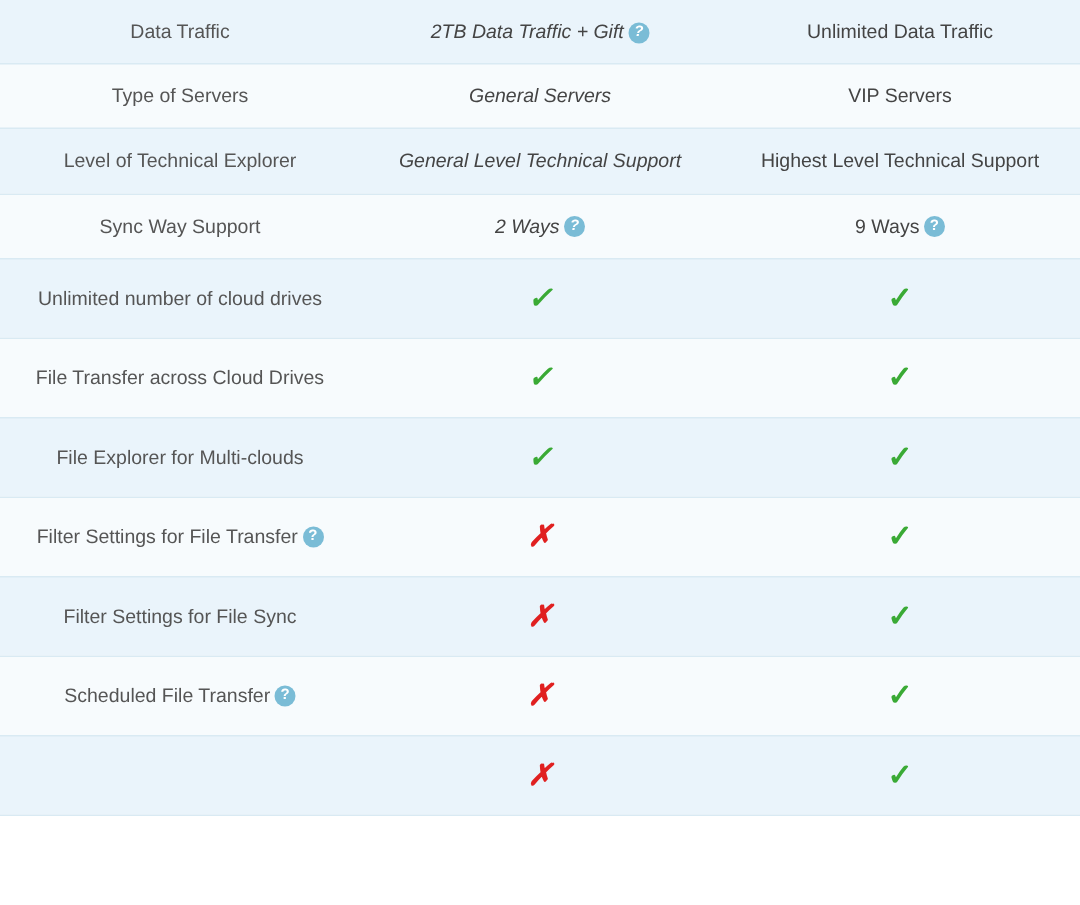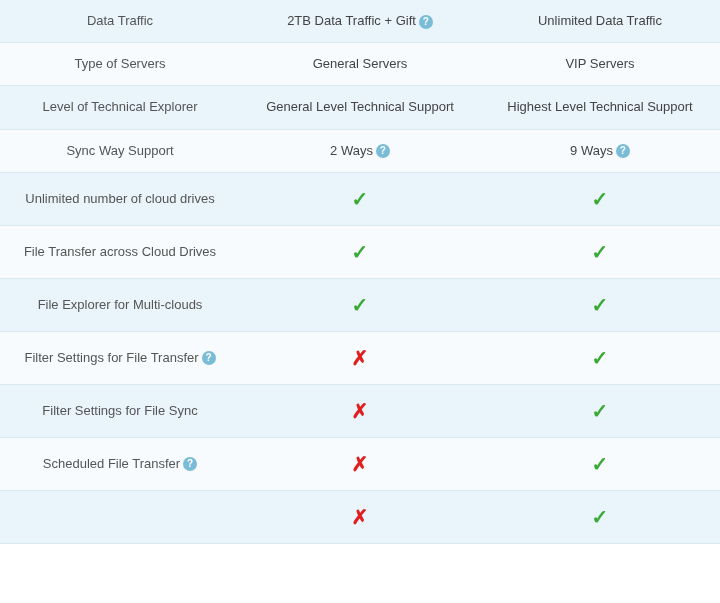--- a/index.html
+++ b/index.html
@@ -26,20 +26,21 @@
       line-height: 1.4;
     }
     .comparison-table td:first-child {
       text-align: center;
       color: #555;
       width: 240px;
     }
     .comparison-table td:nth-child(2) {
       color: #444;
       width: 240px;
+      font-style: italic;
     }
     .comparison-table td:nth-child(3) {
       color: #444;
       width: 240px;
     }
     .check-icon {
       color: #3aaa35;
       font-size: 20px;
       font-weight: bold;
     }

